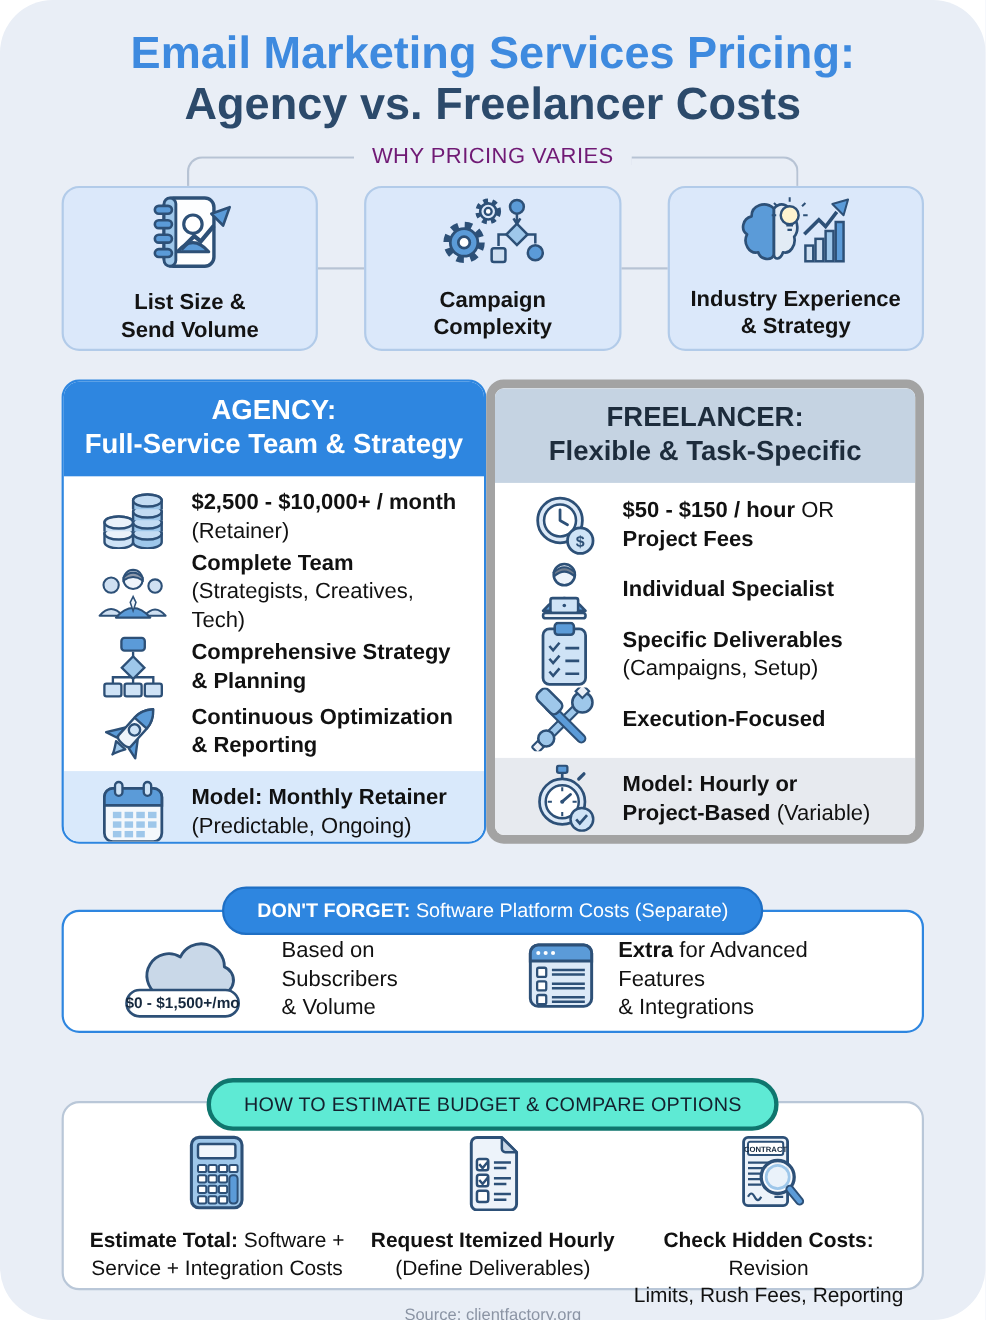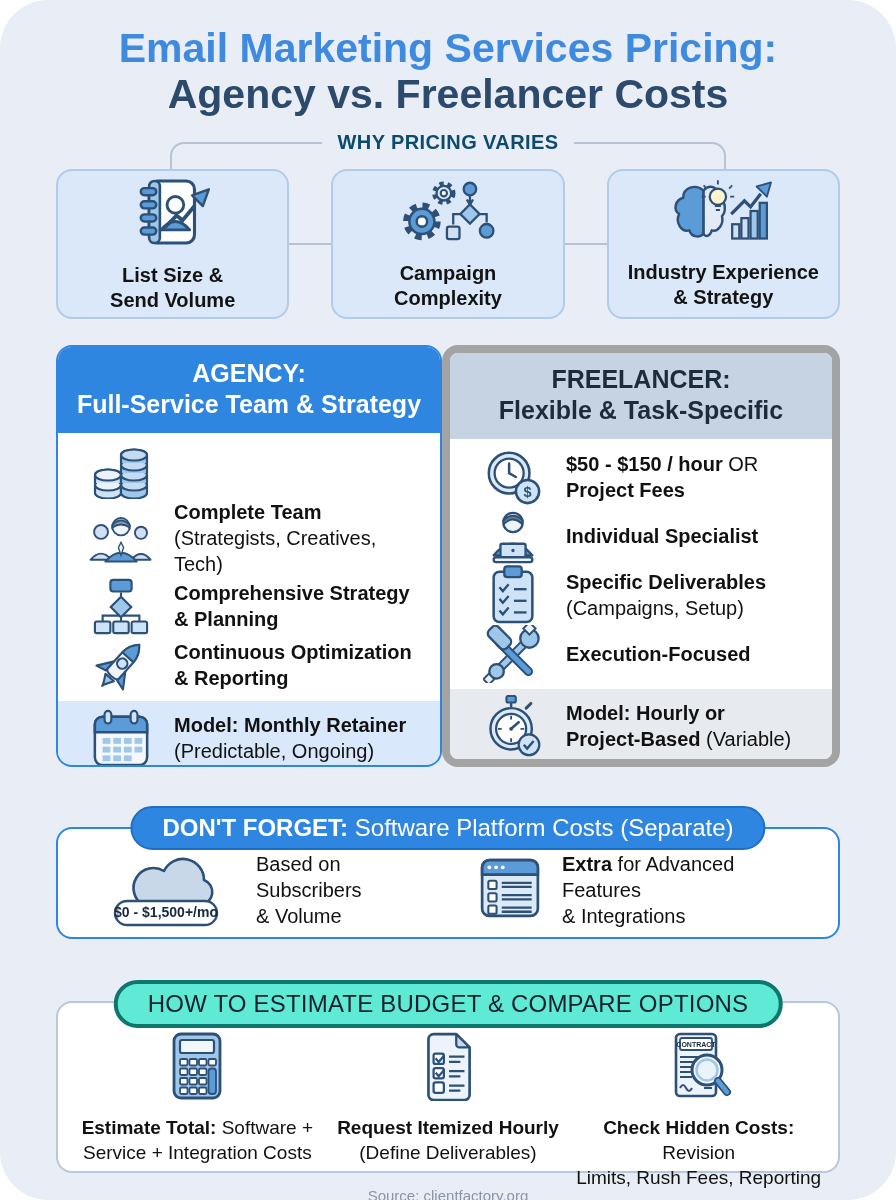--- a/index.html
+++ b/index.html
@@ -9,22 +9,22 @@
          padding:26px 56px 16px;box-sizing:border-box;}
   
   .title{ text-align:center;font-weight:bold;line-height:1.12;}
   .title .l1{font-size:41px;color:#3e8adf;}
   .title .l2{font-size:41px;color:#2c4a6b;}
   
   .why-head{display:flex;margin:24px 114px 0;height:27px;}
   .bracket{flex:1;border-top:2.5px solid #b7c3d4;}
   .bracket.bl{border-left:2.5px solid #b7c3d4;border-top-left-radius:14px;}
   .bracket.br{border-right:2.5px solid #b7c3d4;border-top-right-radius:14px;}
-  .why-label{padding:0 16px;font-size:20px;font-weight:bold;letter-spacing:.4px;
-             line-height:26px;margin-top:-13px;white-space:nowrap;color:#0c4a6e;}
+  .why-label{padding:0 16px;font-size:20px;font-weight:normal;letter-spacing:.4px;
+             line-height:26px;margin-top:-13px;white-space:nowrap;color:#701a75;}
   .why-cards{display:flex;height:150px;}
   .why-card{flex:1;background:#dbe8fa;border:2px solid #b2cbe9;border-radius:16px;
             display:flex;flex-direction:column;align-items:center;justify-content:center;
             gap:10px;box-sizing:border-box;padding:8px 6px;}
   .why-card .cap{font-size:20px;font-weight:bold;text-align:center;line-height:25px;color:#131313;}
   .conn{width:42px;height:2.5px;background:#b7c3d4;align-self:center;flex:0 0 42px;}
   
   .cols{display:flex;margin-top:26px;height:422px;}
   .col{flex:1;border-radius:16px;overflow:hidden;background:#fff;display:flex;
        flex-direction:column;box-sizing:border-box;}
@@ -40,21 +40,21 @@
   .txt{font-size:20px;line-height:26px;color:#111;}
   .txt b{font-weight:bold;}
   .col-foot{display:flex;align-items:center;gap:20px;padding:12px 12px 12px 30px;min-height:74px;box-sizing:border-box;}
   .agency .col-foot{background:#d9e9fb;}
   .freelancer .col-foot{background:#e7eaef;}
   
   .sec{position:relative;}
   .sec.soft{margin-top:60px;}
   .sec.est{margin-top:62px;}
   .badge{position:absolute;top:-21px;left:50%;transform:translateX(-50%);white-space:nowrap;
-         border-radius:26px;padding:6px 30px;font-size:24px;line-height:28px;z-index:2;}
+         border-radius:26px;padding:6px 30px;font-size:18px;line-height:28px;z-index:2;}
   .badge.blue{background:#2e86e0;border:2.5px solid #1f6fc4;color:#fff;}
   .badge.gray{background:#5eead4;border:4px solid #0f766e;color:#14202e;font-weight:normal;letter-spacing:.2px;}
   .sec-box{background:#fff;border-radius:16px;box-sizing:border-box;display:flex;}
   .soft .sec-box{border:2.5px solid #2e86e0;height:112px;padding:24px 24px 10px;align-items:center;}
   .est .sec-box{border:2px solid #b9c7d8;height:172px;padding:28px 14px 14px;}
   .soft-item{flex:1;display:flex;align-items:center;gap:18px;padding-left:30px;}
   .est-item{flex:1;display:flex;flex-direction:column;align-items:center;justify-content:flex-start;
             gap:10px;text-align:center;}
   .est-item .txt{font-size:19px;line-height:25px;}
   
@@ -169,20 +169,24 @@
                 <ellipse cx="43" cy="44" rx="13" ry="5.5" fill="#c3dcf3"></ellipse>
                 <path d="M30,42 v-8 a13,5.5 0 0 1 26,0 v8" fill="#9ec7ea"></path>
                 <ellipse cx="43" cy="34" rx="13" ry="5.5" fill="#c3dcf3"></ellipse>
                 <path d="M30,32 v-8 a13,5.5 0 0 1 26,0 v8" fill="#9ec7ea"></path>
                 <ellipse cx="43" cy="24" rx="13" ry="5.5" fill="#c3dcf3"></ellipse>
                 <path d="M30,22 v-8 a13,5.5 0 0 1 26,0 v8" fill="#9ec7ea"></path>
                 <ellipse cx="43" cy="14" rx="13" ry="5.5" fill="#c3dcf3"></ellipse>
               </g>
             </svg>
           </span>
+          <div class="txt">
+            <div class="tline"><b>$2,500 - $10,000+ / month</b><span></span></div>
+            <div class="tline"><b></b><span>(Retainer)</span></div>
+          </div>
         </div>
         <div class="item">
           <span class="icn">
             <svg width="72" height="58" viewBox="0 0 76 58">
               <g stroke="#2d5077" stroke-width="2.2">
                 <circle cx="15" cy="22" r="8" fill="#cfe0f2"></circle>
                 <path d="M3,54 q12,-14 24,0 z" fill="#cfe0f2" stroke-linejoin="round"></path>
                 <circle cx="61" cy="23" r="7" fill="#cfe0f2"></circle>
                 <path d="M50,54 q11,-13 22,0 z" fill="#cfe0f2" stroke-linejoin="round"></path>
                 <circle cx="38" cy="16" r="10" fill="#eef4fb"></circle>

